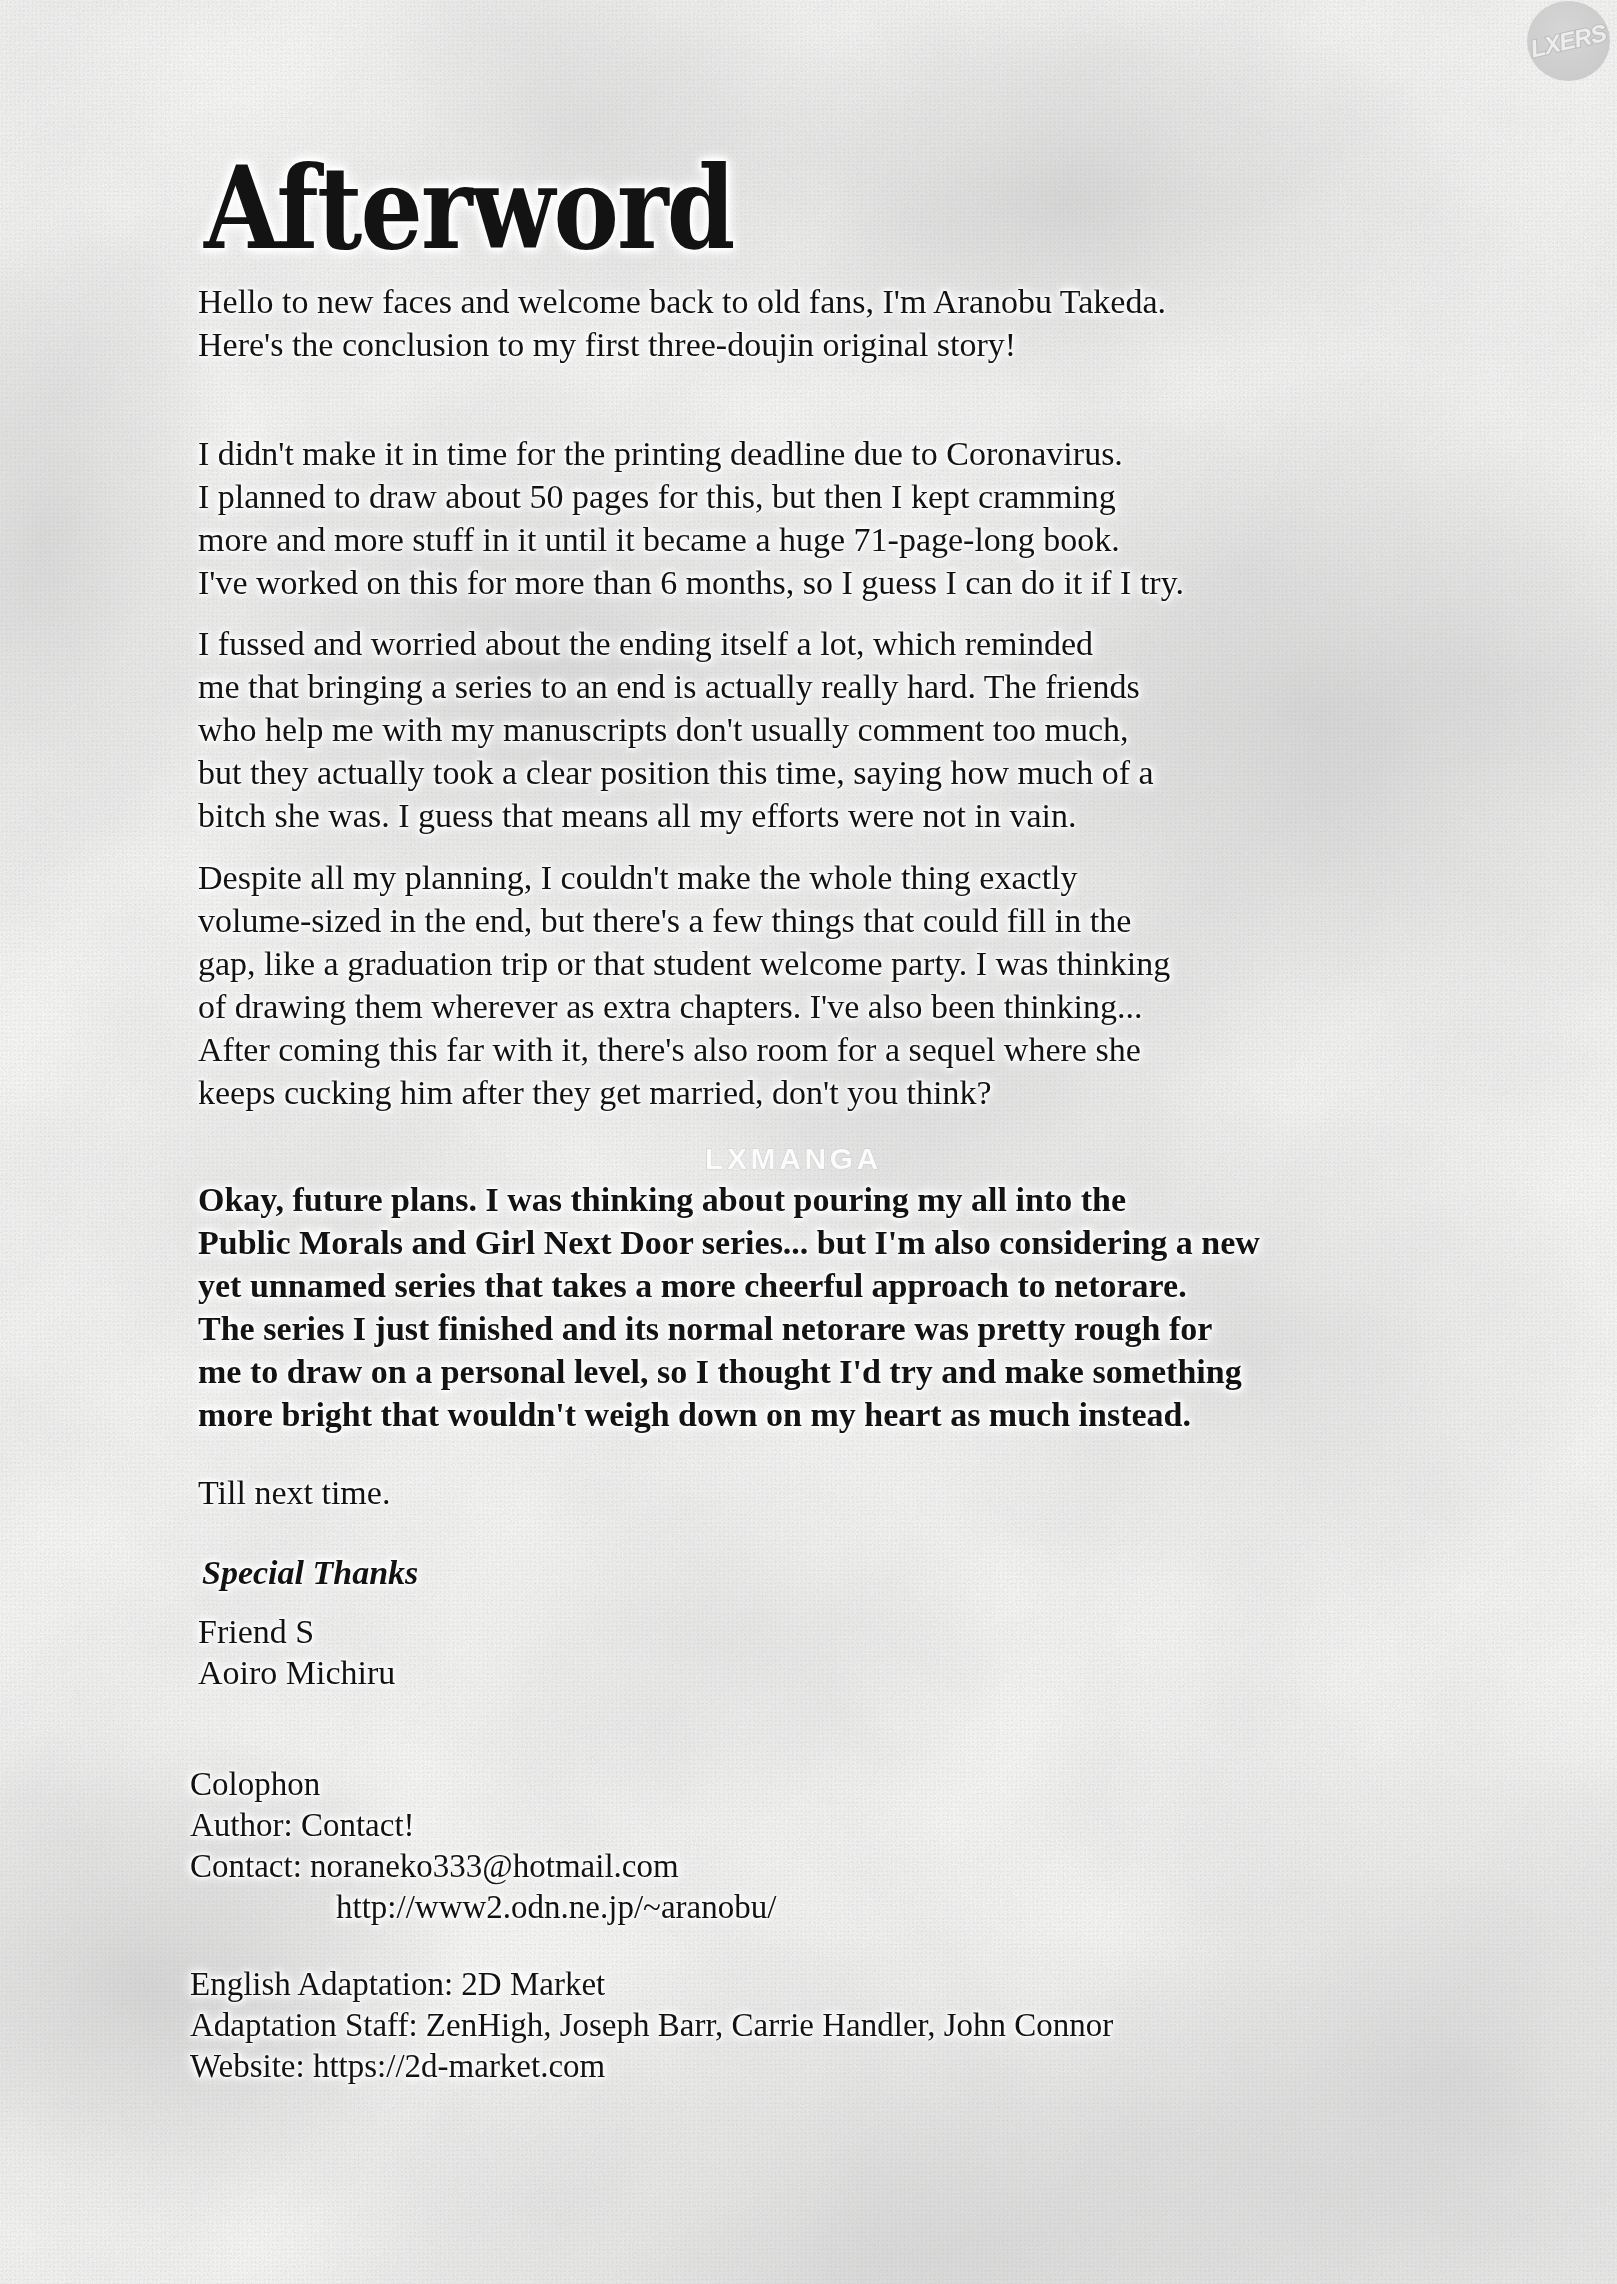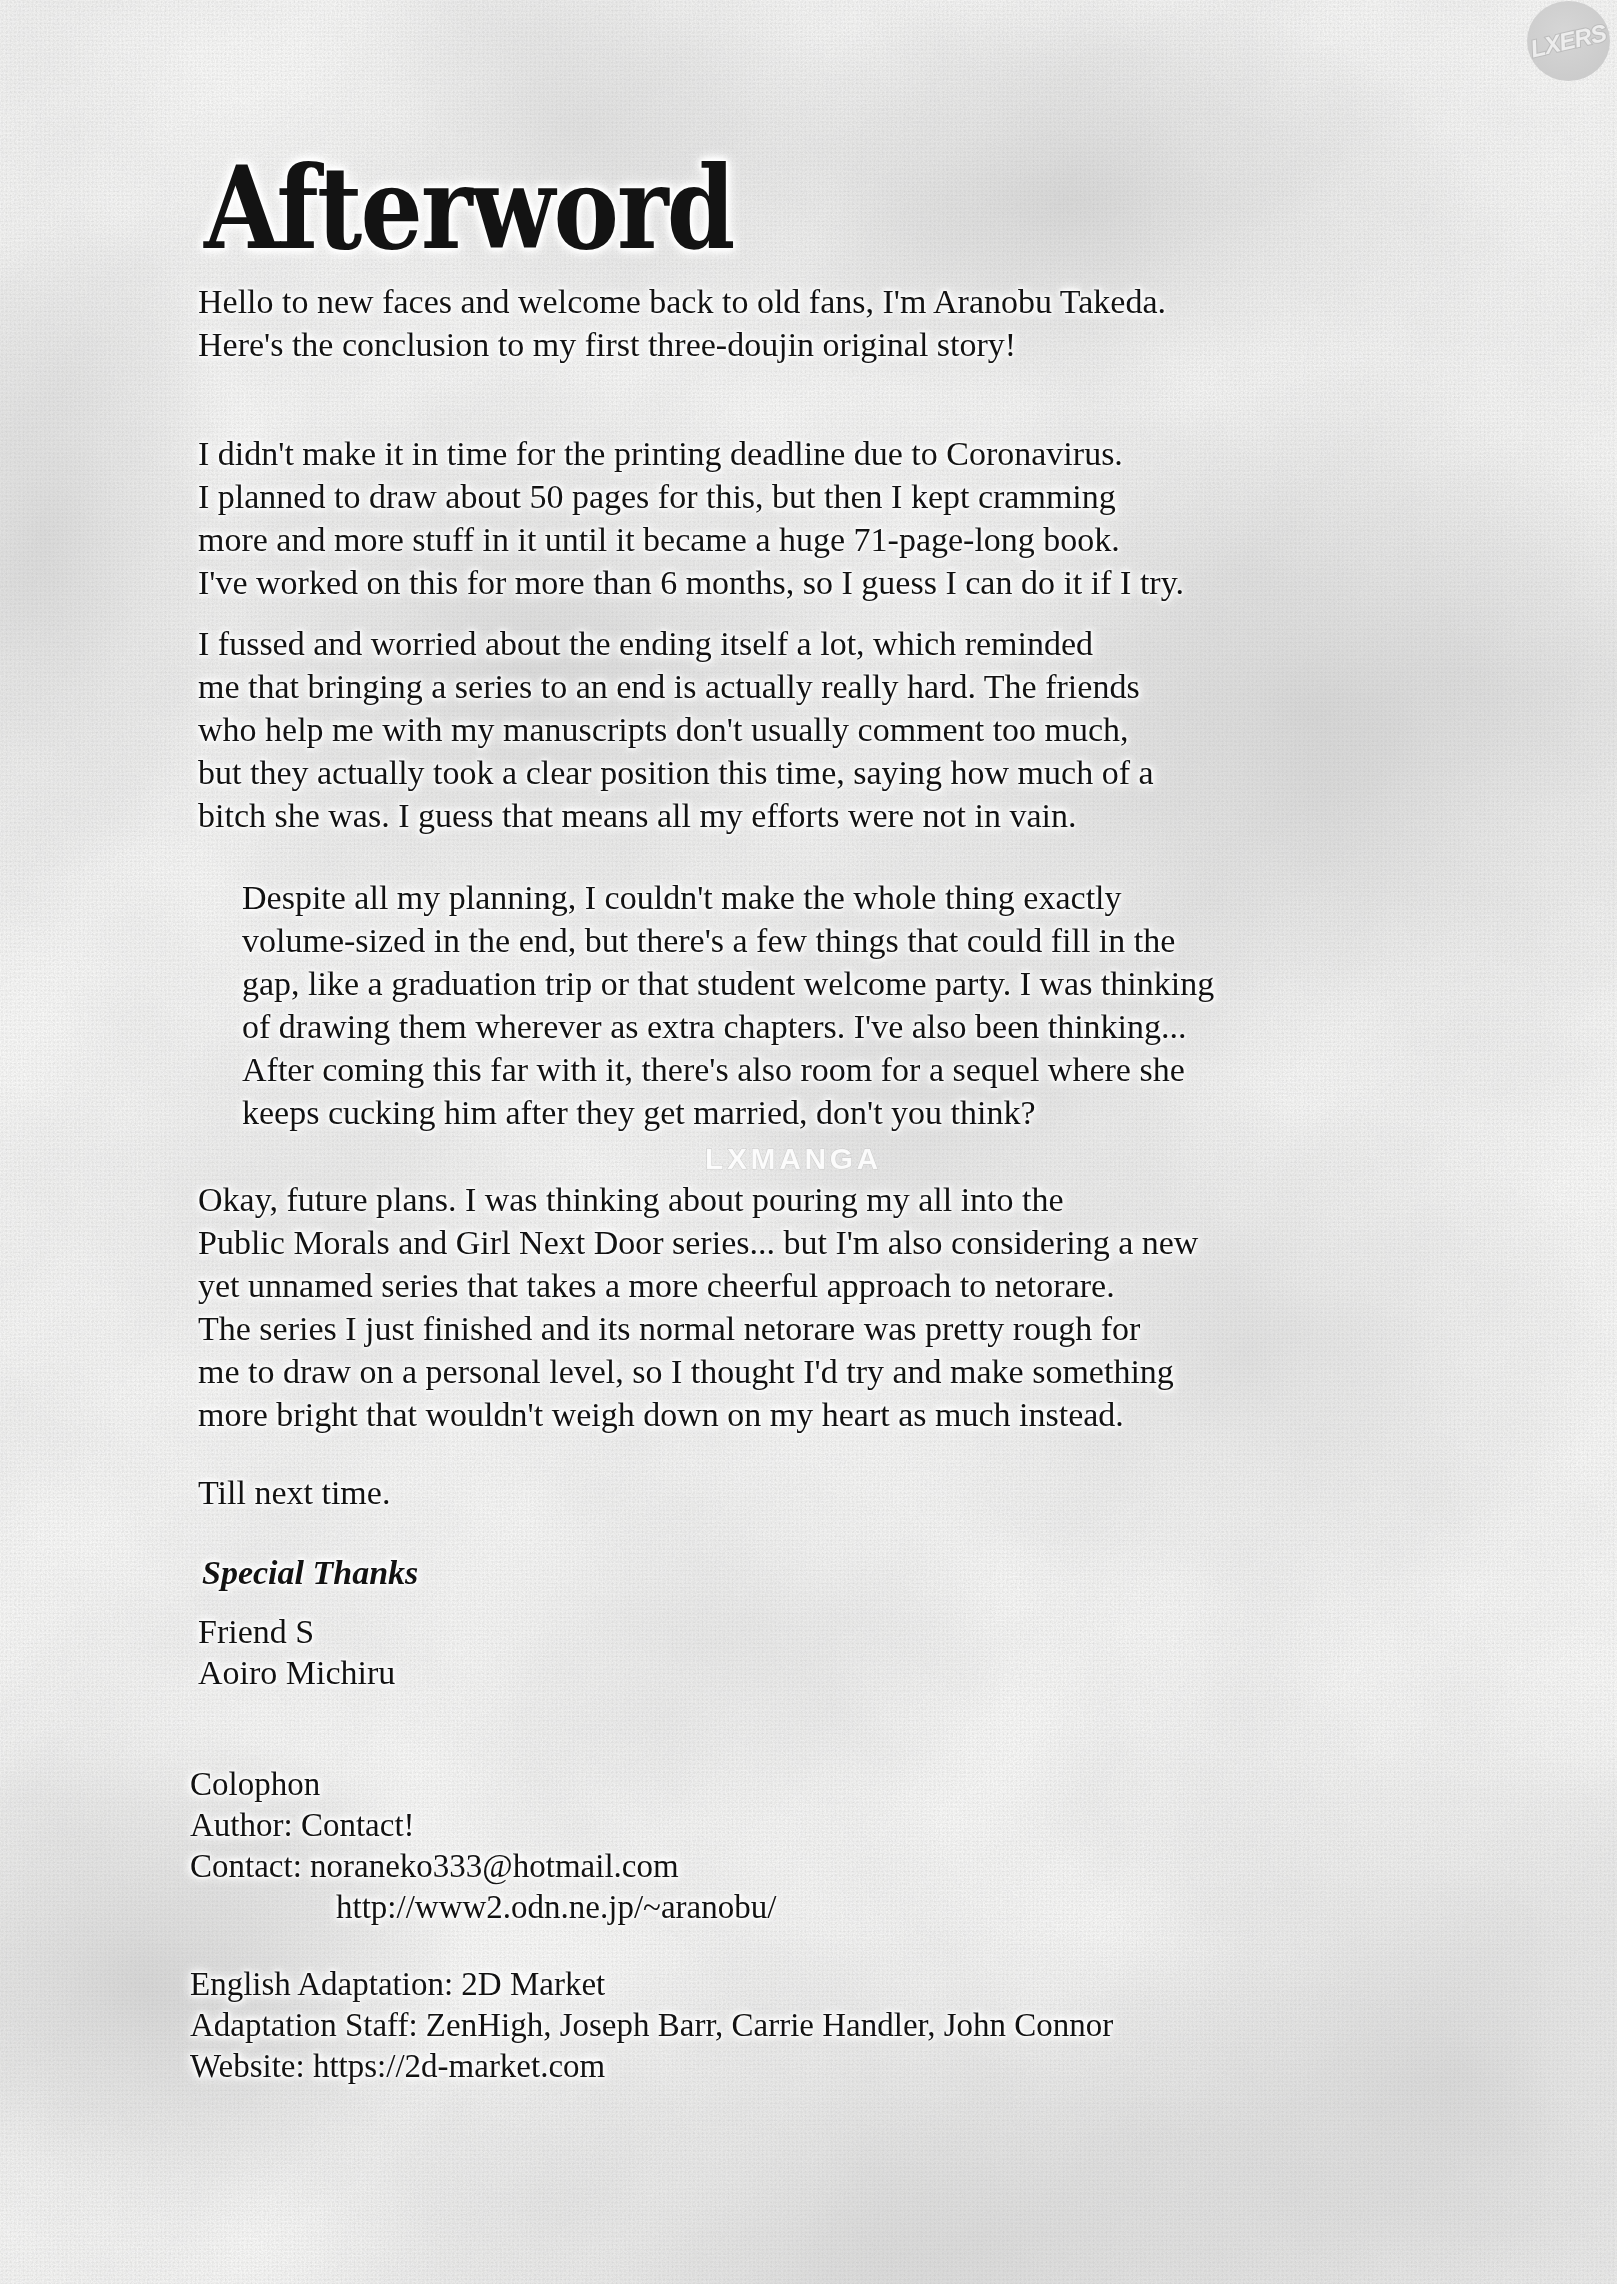--- a/index.html
+++ b/index.html
@@ -54,22 +54,22 @@
   }
   .para {
     position: absolute; left: 198px;
     font-size: 34px;
     line-height: 43px;
     white-space: pre-line;
   }
   .p1 { top: 280px; }
   .p2 { top: 432px; }
   .p3 { top: 622px; }
-  .p4 { top: 876px; margin-left: 44px; }
-  .p5 { top: 1178px; }
+  .p4 { top: 856px; }
+  .p5 { top: 1178px; font-weight: bold; }
   .closing { top: 1471px; }
   .thanks-heading {
     position: absolute; left: 202px; top: 1552px;
     font-size: 34px; line-height: 41px;
     font-weight: bold; font-style: italic;
   }
   .thanks-names {
     position: absolute; left: 198px; top: 1595px;
     font-size: 34px; line-height: 41px;
     white-space: pre-line;

